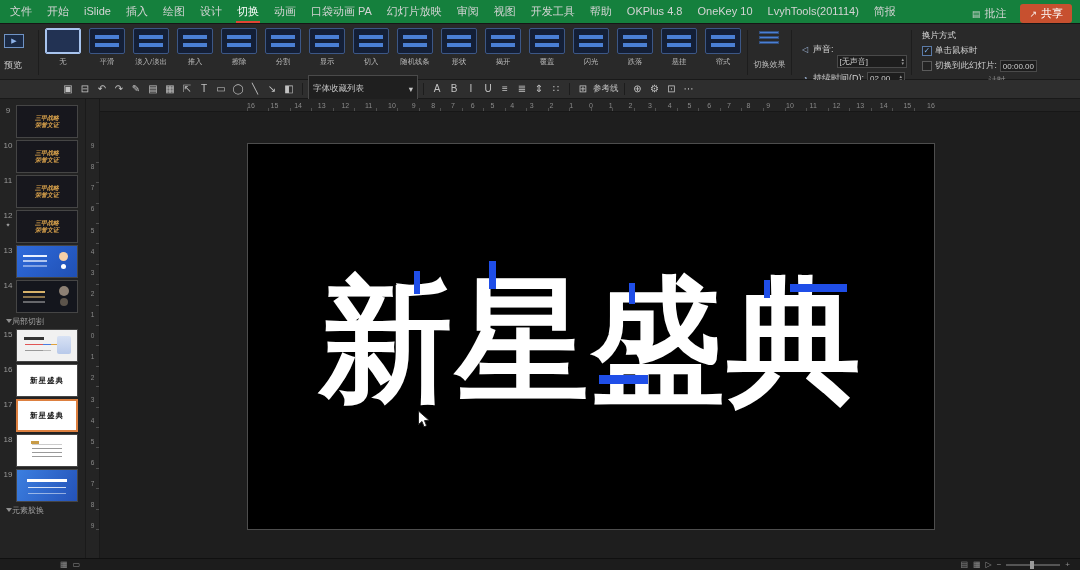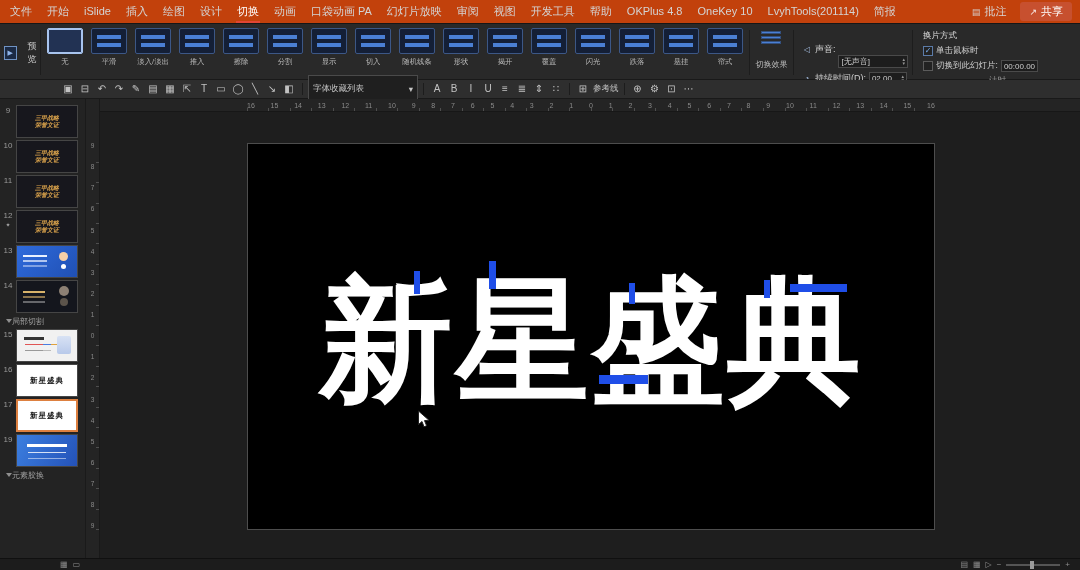--- a/index.html
+++ b/index.html
@@ -1,34 +1,34 @@
 <!DOCTYPE html>
 <html><head>
 <meta charset="utf-8">
 <style>
   * { margin:0; padding:0; box-sizing:border-box; }
   html,body { width:1080px; height:570px; overflow:hidden; background:#1f1f1f;
     font-family:"Liberation Sans", sans-serif; }
   .app { width:1080px; height:570px; display:flex; flex-direction:column; overflow:hidden; background:#1f1f1f; color:#dcdcdc; }
 
   
-  .menu-bar { height:24px; flex:0 0 24px; background:#c2410c; display:flex; align-items:center; padding:0 8px; font-size:11px; border-bottom:1px solid #161616; }
+  .menu-bar { height:24px; flex:0 0 24px; background:#15803d; display:flex; align-items:flex-end; padding:0 8px; font-size:11px; border-bottom:1px solid #161616; }
   .menu-items { display:flex; gap:11px; align-items:center; height:100%; }
   .menu-item { height:24px; line-height:23px; padding:0 2px; color:#d4d4d4; cursor:default; position:relative; white-space:nowrap; }
   .menu-item[data-active="true"] { color:#ffffff; }
   .menu-item[data-active="true"]::after { content:""; position:absolute; left:1px; right:1px; bottom:1px; height:2px; background:#e14634; }
   .menu-right { margin-left:auto; display:flex; gap:8px; align-items:center; }
   .comment-btn { display:flex; gap:4px; align-items:center; color:#d8d8d8; padding:2px 6px; }
   .share-btn { display:flex; gap:4px; align-items:center; background:#c7502f; color:#fff; border-radius:3px; padding:2px 9px; }
   .mi { font-size:9px; opacity:.9; }
 
   
   .ribbon { height:56px; flex:0 0 56px; background:#292929; display:flex; align-items:stretch; padding:2px 4px 0 4px; border-bottom:1px solid #191919; }
   .rib-sep { width:1px; background:#1d1d1d; margin:4px 2px; }
-  .preview-btn { width:34px; display:flex; flex-direction:row; align-items:center; justify-content:center; gap:11px; color:#c9c9c9; font-size:9px; }
+  .preview-btn { width:34px; display:flex; flex-direction:column; justify-content:center; gap:11px; color:#c9c9c9; font-size:9px; }
   .preview-icon { width:20px; height:14px; border:1px solid #6f93c4; background:#1b2a44; display:flex; align-items:center; justify-content:center; }
   .pi-play { font-size:7px; color:#8fb4e8; line-height:1; }
   .gallery-wrap { display:flex; flex-direction:column; }
   .gallery { display:flex; }
   .t-item { width:44px; display:flex; flex-direction:column; align-items:center; padding-top:2px; gap:2px; }
   .t-icon { width:36px; height:26px; background:#141f36; border:1px solid #3c5786; border-radius:2px; position:relative; }
   .t-icon::after { content:""; position:absolute; left:5px; right:5px; top:6px; height:4px; background:#4a7fd4; box-shadow:0 8px 0 #4a7fd4; }
   .t-item[data-selected="true"] .t-icon { background:#223253; border-color:#a8c4ee; box-shadow:0 0 0 1px #a8c4ee inset; }
   .t-item[data-selected="true"] .t-icon::after { display:none; }
   .t-label { font-size:8px; color:#b8b8b8; white-space:nowrap; transform:scale(.92); }
@@ -481,20 +481,29 @@
           <div class="thumb-row" data-style="white-title" data-selected="true">
             <div class="thumb-num-col">
               <span class="thumb-num">17</span>
               <span class="thumb-star"></span>
             </div>
             <div class="thumb">
               <span class="thumb-label">新星盛典</span>
             </div>
           </div>
 
+          <div class="thumb-row" data-style="white-small">
+            <div class="thumb-num-col">
+              <span class="thumb-num">18</span>
+              <span class="thumb-star"></span>
+            </div>
+            <div class="thumb">
+              
+            </div>
+          </div>
 
           <div class="thumb-row" data-style="blue-text">
             <div class="thumb-num-col">
               <span class="thumb-num">19</span>
               <span class="thumb-star"></span>
             </div>
             <div class="thumb">
               
             </div>
           </div>

